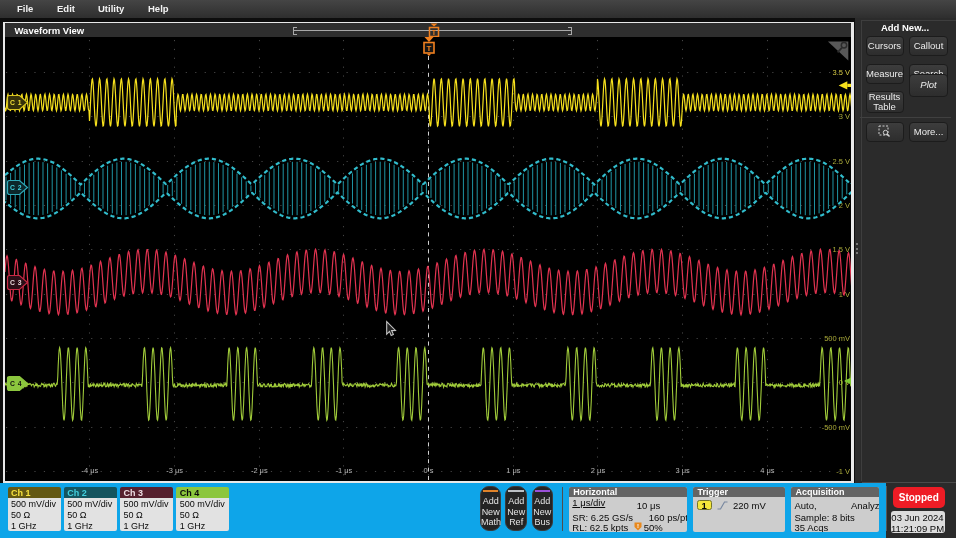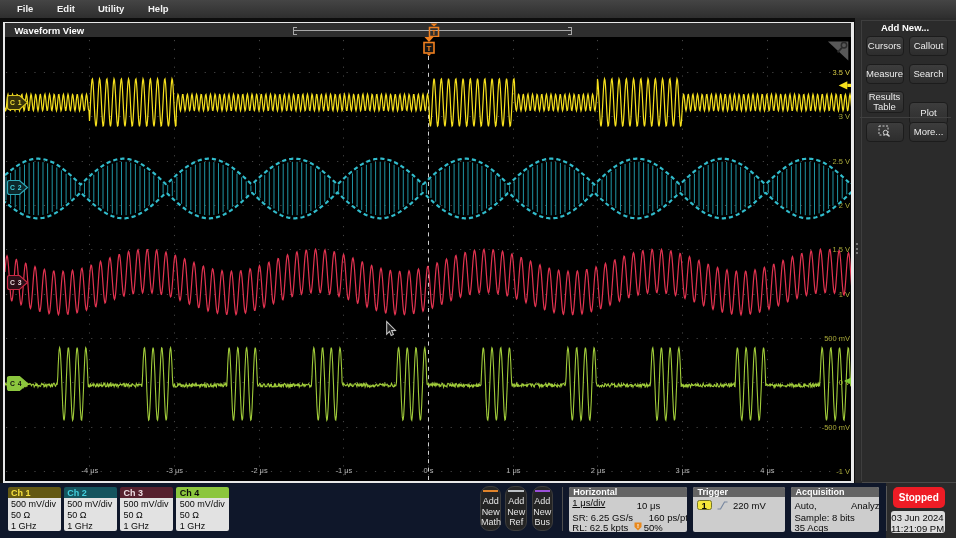--- a/index.html
+++ b/index.html
@@ -28,21 +28,21 @@
 #wvright { left:851.4px; top:21.5px; width:2.6px; height:461px; background:#e8e8e8; }
 #wvbottom { left:3px; top:481px; width:851px; height:1.6px; background:#e8e8e8; }
 #wvheader { left:4.5px; top:23px; width:846.9px; height:14px; background:#2e2e2e; }
 #wvtitle { position:absolute; left:10px; top:1.5px; color:#fff; font-size:9.5px; font-weight:bold; }
 #plotarea { left:5px; top:37px; width:846.4px; height:444px; background:#000; overflow:hidden; }
 
 
 .panline { position:absolute; background:#a8a8a8; }
 
 
-#bottombar { left:0; top:483px; width:956px; height:55px; background:#0f172a; }
+#bottombar { left:0; top:483px; width:956px; height:55px; background:#0ea5e9; }
 #brright { position:absolute; left:886px; top:0; width:70px; height:55px; background:#2b2b2b; }
 .chb { position:absolute; top:4px; width:53px; height:44px; border-radius:2px; overflow:hidden; }
 .chb .hd { height:11px; font-size:9px; font-weight:bold; padding:0.5px 0 0 3.5px; }
 .chb .bd { height:33px; background:#e2e2e2; color:#0a0a0a; font-size:9px; padding:1px 0 0 3.5px; line-height:11px; }
 .addbtn { position:absolute; top:3px; width:21.5px; height:44.5px; background:#242424;
   border:1px solid #3c3c3c; border-radius:9px; color:#e4e4e4; font-size:9px; text-align:center; line-height:10.5px; padding-top:9px; }
 .addbtn .cl { position:absolute; top:2.5px; left:2px; width:15.5px; height:2.5px; }
 .panel { position:absolute; top:3.5px; border-radius:2px; overflow:hidden; background:#cdcdcd; }
 .panel .ph { height:10.5px; background:#646464; color:#fff; font-size:9px; font-weight:bold; padding:0 0 0 4.5px; line-height:10.5px; }
 .panel .pb { position:relative; color:#0a0a0a; font-size:9.5px; }
@@ -66,21 +66,21 @@
 </div>
 
 <div id="sidebar" class="abs">
   <div id="sbpanel"></div>
   <div id="addnew">Add New...</div>
   <div class="sbtn" style="left:11px; top:17.5px; width:38px; height:20.5px;">Cursors</div>
   <div class="sbtn" style="left:54.5px; top:17.5px; width:39px; height:20.5px;">Callout</div>
   <div class="sbtn" style="left:11px; top:45.5px; width:38px; height:20.5px;">Measure</div>
   <div class="sbtn" style="left:54.5px; top:45.5px; width:39px; height:20.5px;">Search</div>
   <div class="sbtn" style="left:11px; top:72.5px; width:38px; height:22.5px;">Results<br>Table</div>
-  <div class="sbtn" style="left:54.5px; top:84px; width:39px; height:22.5px;">Plot</div>
+  <div class="sbtn" style="left:54.5px; top:56px; width:39px; height:22.5px;font-style:italic;">Plot</div>
   <div id="sbsep"></div>
   <div class="sbtn" style="left:11px; top:103.5px; width:38px; height:20.5px;">
     <svg width="13" height="13" viewBox="0 0 13 13">
           <rect x="1" y="1" width="9" height="9" fill="none" stroke="#cfcfcf" stroke-width="1" stroke-dasharray="2 1.5"></rect>
           <circle cx="7.5" cy="7.5" r="2.2" fill="none" stroke="#cfcfcf" stroke-width="1"></circle>
           <line x1="9" y1="9" x2="11.5" y2="11.5" stroke="#cfcfcf" stroke-width="1.4"></line>
         </svg>
   </div>
   <div class="sbtn" style="left:54.5px; top:103.5px; width:39px; height:20.5px;">More...</div>
   <div class="hdot" style="top:225px"></div>

